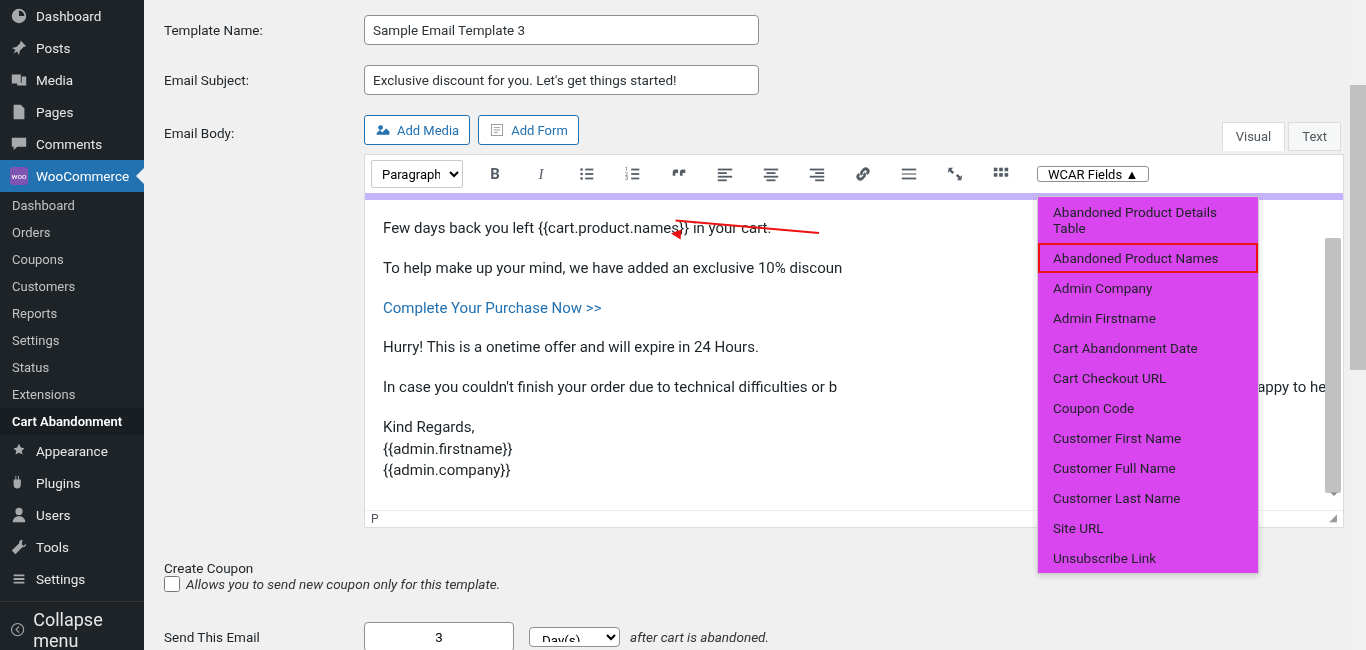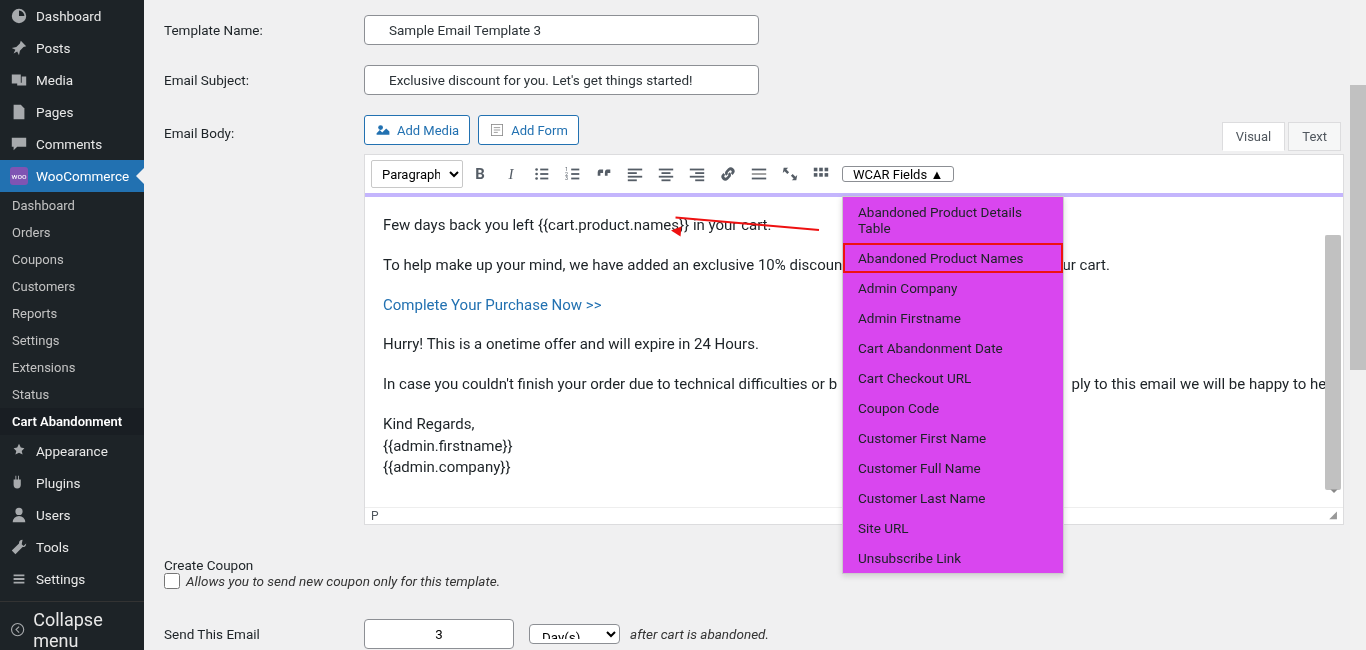--- a/index.html
+++ b/index.html
@@ -9,30 +9,30 @@
 .sidebar-item-active { background: #2271b1; color: #fff; position: relative; }
 .sidebar-item-active::after { content: ''; position: absolute; right: 0; top: 50%; transform: translateY(-50%); width: 0; height: 0; border-top: 8px solid transparent; border-bottom: 8px solid transparent; border-right: 8px solid #f0f0f1; }
 .sidebar-icon { width: 18px; height: 18px; margin-right: 8px; display: inline-flex; align-items: center; justify-content: center; fill: #a7aaad; }
 .sidebar-item-active .sidebar-icon { fill: #fff; }
 .submenu-item { padding: 6px 12px; font-size: 13px; color: #c3c3c3; cursor: pointer; }
 .submenu-item-active { background: #1d2327; color: #4dbff2; font-weight: 600; }
 .content { flex: 1; padding: 15px 22px 15px 20px; overflow-y: auto; position: relative; font-size: 13.5px; color: #1d2327; }
 .form-row { display: flex; align-items: flex-start; margin-bottom: 20px; }
 .form-label { width: 200px; padding-top: 7px; font-size: 13.5px; color: #1d2327; }
 .form-field { flex: 1; }
-.text-input { width: 395px; padding: 4px 24px; border: 1px solid #8c8f94; border-radius: 4px; font-size: 13.5px; background: #fff; color: #2c3338; height: 30px; }
+.text-input { width: 395px; padding: 4px 8px; border: 1px solid #8c8f94; border-radius: 4px; font-size: 13.5px; background: #fff; color: #2c3338; height: 30px; }
 .body-row .form-label { padding-top: 10px; }
 .body-buttons { display: flex; gap: 8px; margin-bottom: 9px; }
 .media-btn { display: inline-flex; align-items: center; gap: 6px; padding: 5px 10px; border: 1px solid #2271b1; background: #fff; color: #2271b1; border-radius: 3px; font-size: 13px; cursor: pointer; height: 30px; }
 .media-btn-icon { width: 16px; height: 16px; fill: #2271b1; }
 .editor-wrap { border: 1px solid #dcdcde; background: #fff; width: 980px; position: relative; }
 .tabs-row { position: absolute; right: 2px; top: -33px; display: flex; }
 .wp-tab { padding: 6px 13px; border: 1px solid #dcdcde; background: #f6f7f7; color: #50575e; font-size: 13px; cursor: pointer; margin-left: 3px; }
 .wp-tab.active { background: #fff; border-bottom-color: #fff; }
-.toolbar { display: flex; align-items: center; padding: 5px 6px; border-bottom: 4px solid #c4b5fd; gap: 3px; background: #fff; }
+.toolbar { display: flex; align-items: center; padding: 5px 6px; border-bottom: 7px solid #c4b5fd; gap: 18px; background: #fff; }
 .format-select { padding: 3px 6px; border: 1px solid #c8c8c8; border-radius: 2px; font-size: 13px; width: 92px; height: 28px; background: #fff; }
 .tb-btn { width: 28px; height: 28px; display: inline-flex; align-items: center; justify-content: center; color: #555d66; cursor: pointer; font-size:15px; }
 .tb-btn svg { width: 18px; height: 18px; fill: #555d66; }
 .wcar-dropdown { margin-left: auto; position: relative; }
 .wcar-btn { padding: 4px 10px; border: 1px solid #8c8f94; border-radius: 3px; font-size: 13px; background: #fff; cursor: pointer; height: 16px; display: inline-flex; align-items: center; }
 .wcar-menu { position: absolute; top: 30px; left: 0; width: 222px; background: #d946ef; border: 1px solid #ccc; box-shadow: 0 2px 6px rgba(0,0,0,0.15); z-index: 50; }
 .wcar-menu-item { padding: 7px 15px; font-size: 13.5px; color: #1d2327; cursor: pointer; }
 .wcar-menu-item.highlighted { border: 2px solid #e11; padding: 5px 13px; }
 .editor-body { padding: 18px 18px 8px 18px; font-family: Georgia, serif; font-size: 15px; color: #1d2327; line-height: 1.45; position: relative; min-height: 310px; }
 .editor-body p { margin-bottom: 18px; }
@@ -96,22 +96,22 @@
     <span class="sidebar-icon" style="background:#7f54b3;border-radius:3px;color:#fff;font-size:8px;font-weight:400;">woo</span>
     <span>WooCommerce</span>
   </div>
   <div>
     <div class="submenu-item">Dashboard</div>
     <div class="submenu-item">Orders</div>
     <div class="submenu-item">Coupons</div>
     <div class="submenu-item">Customers</div>
     <div class="submenu-item">Reports</div>
     <div class="submenu-item">Settings</div>
+    <div class="submenu-item">Status</div>
     <div class="submenu-item">Extensions</div>
-    <div class="submenu-item">Status</div>
     <div class="submenu-item submenu-item-active" style="color:#fff;background:#191e23;">Cart Abandonment</div>
   </div>
   <div class="sidebar-item">
     <span class="sidebar-icon">
         <svg viewBox="0 0 20 20">
           <path d="M10 2l2 4 4 1-3 3 1 4-4-2-4 2 1-4-3-3 4-1z"></path>
         </svg>
       </span>
     <span>Appearance</span>
   </div>

